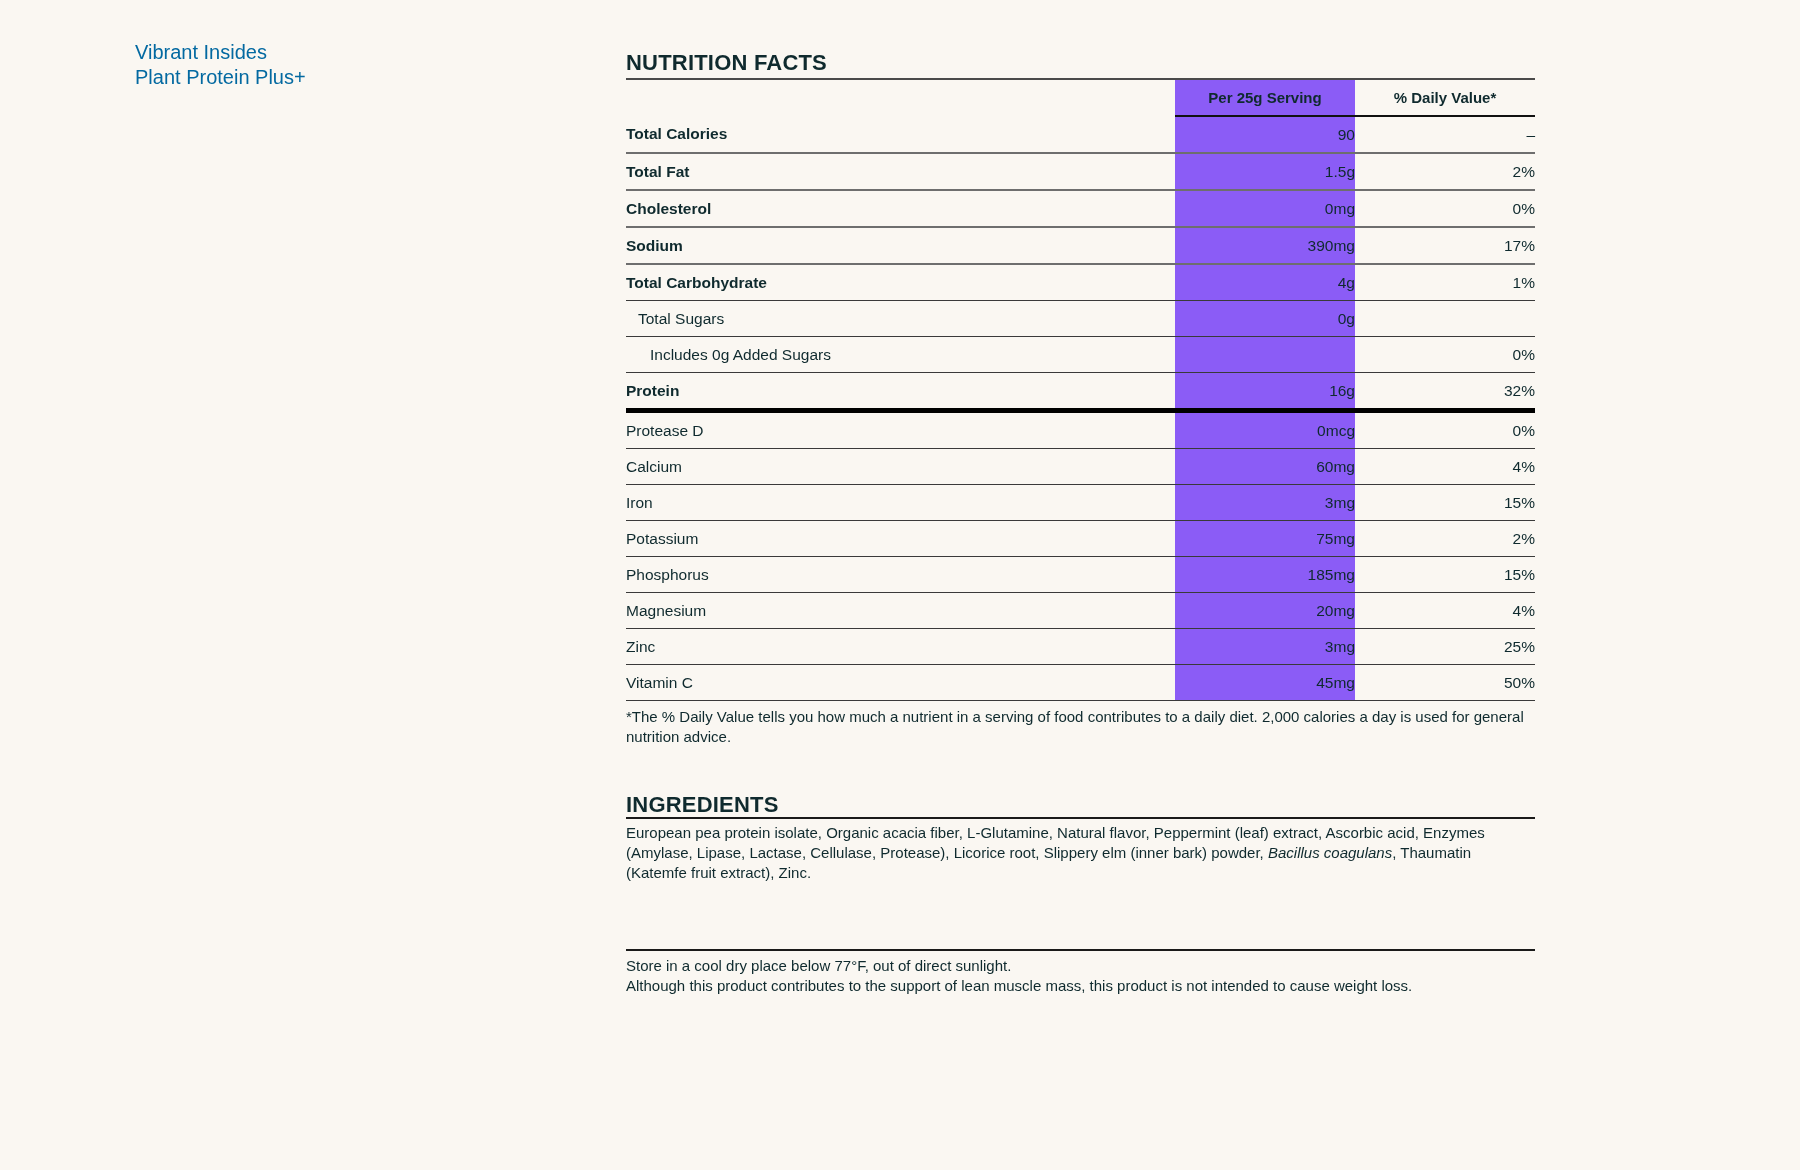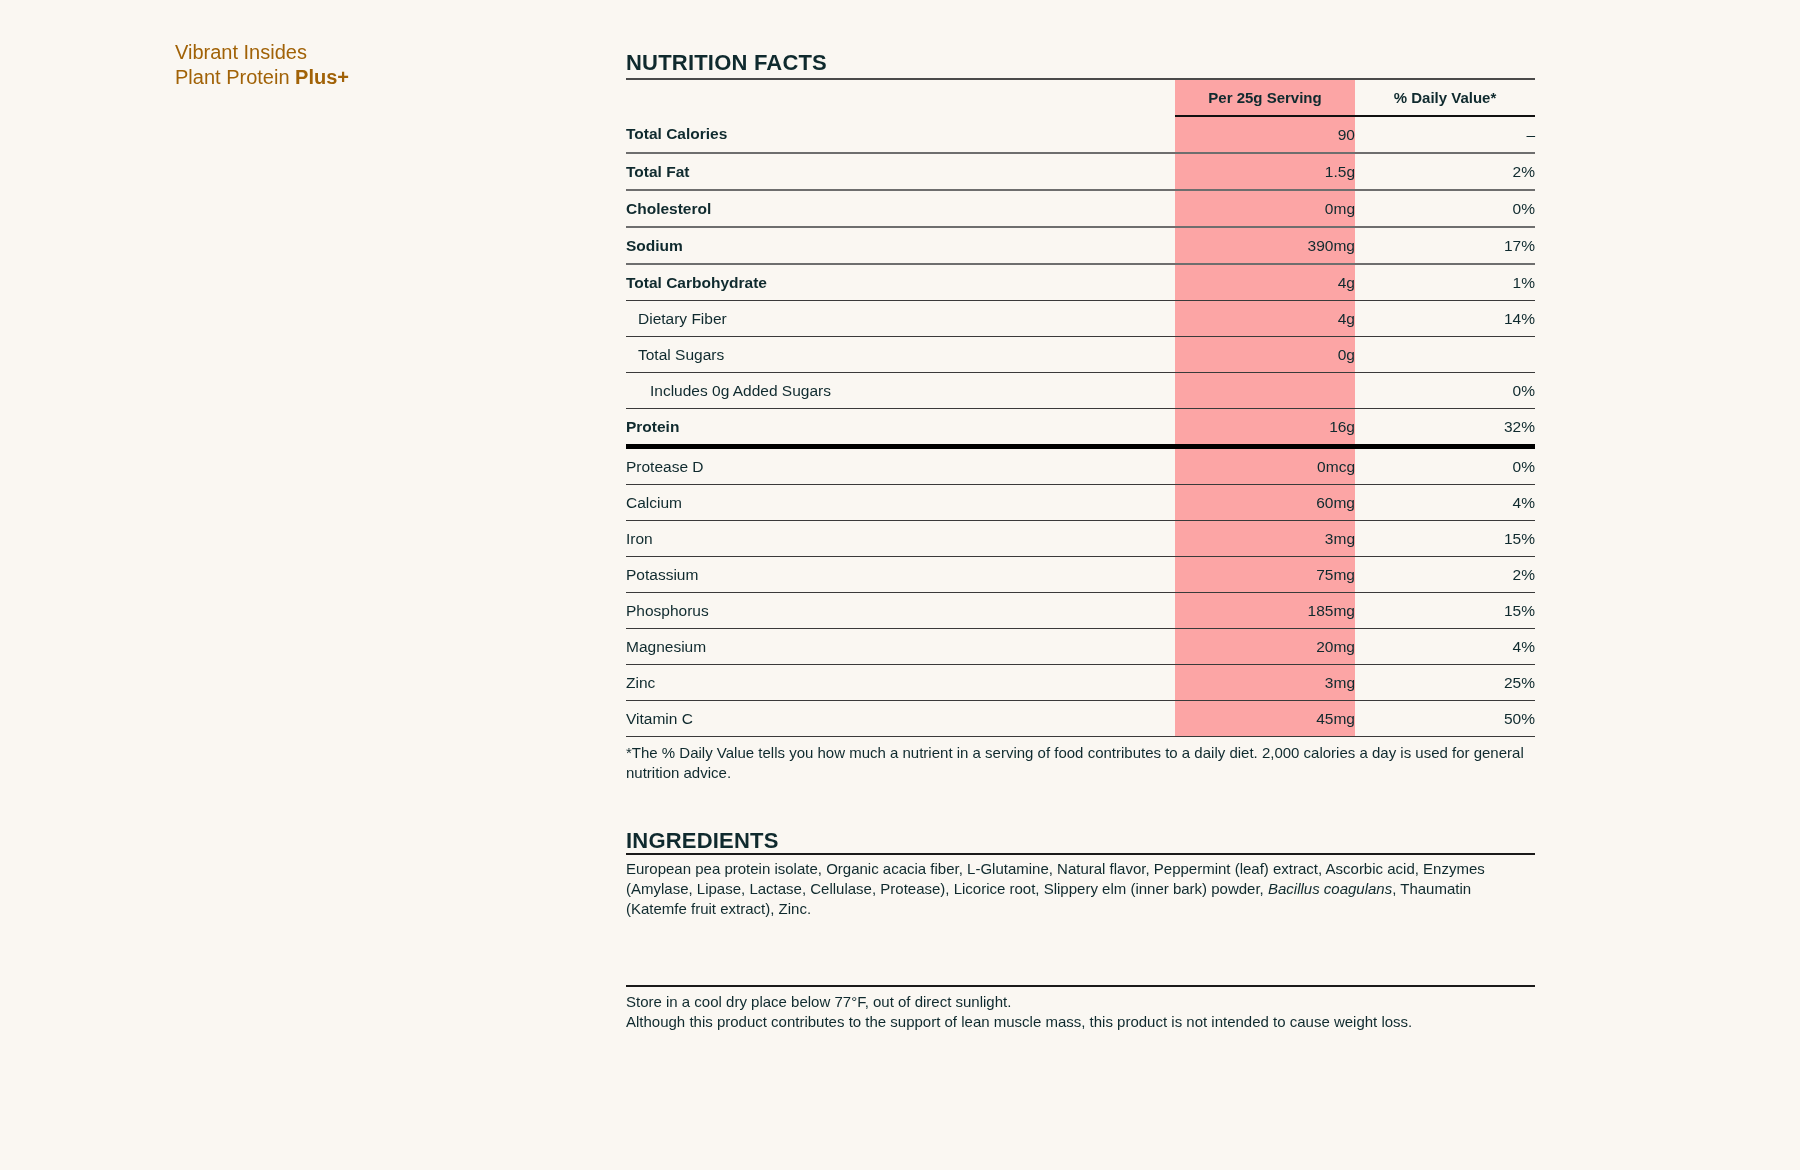--- a/index.html
+++ b/index.html
@@ -3,41 +3,41 @@
   <meta charset="utf-8">
   <style>
     html, body { margin:0; padding:0; }
     body {
       width:1800px; height:1170px; background:#faf7f2;
       font-family:"Liberation Sans", sans-serif; color:#0f2a2e;
       position:relative; overflow:hidden;
     }
     .brand {
       position:absolute; left:135px; top:40px;
-      font-size:20px; line-height:25px; color:#a16207;margin-left:40px;
+      font-size:20px; line-height:25px; color:#0369a1;
     }
-    .brand b { font-weight:700; }
+    .brand b { font-weight:400; }
     .main { position:absolute; left:626px; top:48px; width:909px; }
     .section-title {
       font-size:22px; font-weight:700; letter-spacing:0.2px;
       color:#0f2a2e; margin:0; line-height:30px;
     }
     .nf-title-rule { border-bottom:2px solid #4a4a4a; }
     table.nf {
       width:909px; border-collapse:collapse; table-layout:fixed;
       font-size:15.5px;
     }
     table.nf col.c1 { width:549px; }
     table.nf col.c2 { width:180px; }
     table.nf col.c3 { width:180px; }
     table.nf td, table.nf th {
       height:35px; padding:0; vertical-align:middle; font-weight:400;
     }
     table.nf td.v { text-align:right;margin-top:8px; }
-    table.nf td.serv, table.nf th.serv { background:#fca5a5; }
+    table.nf td.serv, table.nf th.serv { background:#8b5cf6; }
     table.nf tr.head th {
       font-size:15px; font-weight:700; height:35px; text-align:center;
       border-bottom:2px solid #111;
     }
     table.nf tr.head th.blank { border-bottom:none; background:transparent; }
     table.nf tr.row td { border-bottom:2px solid #6e6e6e; }
     table.nf tr.thin td { border-bottom:1.5px solid #3a3a3a; }
     table.nf tr.heavy td { border-bottom:5px solid #000; }
     .lbl.bold { font-weight:700; }
     .lbl.i1 { padding-left:12px; }
@@ -89,25 +89,20 @@
     </tr>
     <tr class="row">
       <td class="lbl bold">Sodium</td>
       <td class="v serv">390mg</td>
       <td class="v dv">17%</td>
     </tr>
     <tr class="thin">
       <td class="lbl bold">Total Carbohydrate</td>
       <td class="v serv">4g</td>
       <td class="v dv">1%</td>
-    </tr>
-    <tr class="thin">
-      <td class="lbl i1">Dietary Fiber</td>
-      <td class="v serv">4g</td>
-      <td class="v dv">14%</td>
     </tr>
     <tr class="thin">
       <td class="lbl i1">Total Sugars</td>
       <td class="v serv">0g</td>
       <td class="v dv"></td>
     </tr>
     <tr class="thin">
       <td class="lbl i2">Includes 0g Added Sugars</td>
       <td class="v serv"></td>
       <td class="v dv">0%</td>

